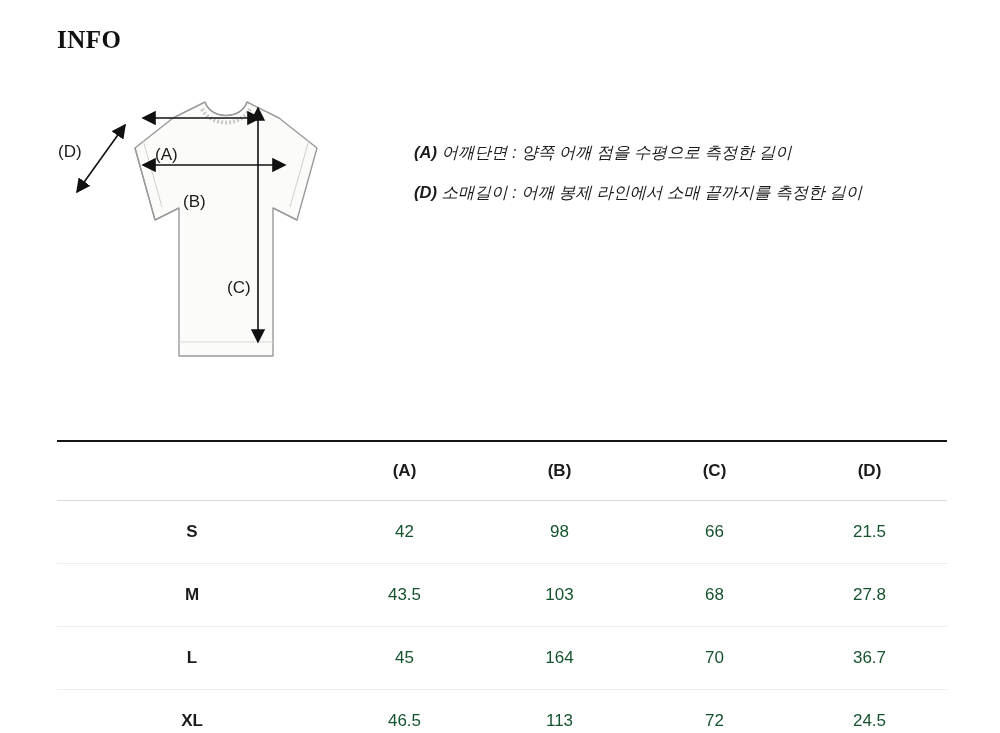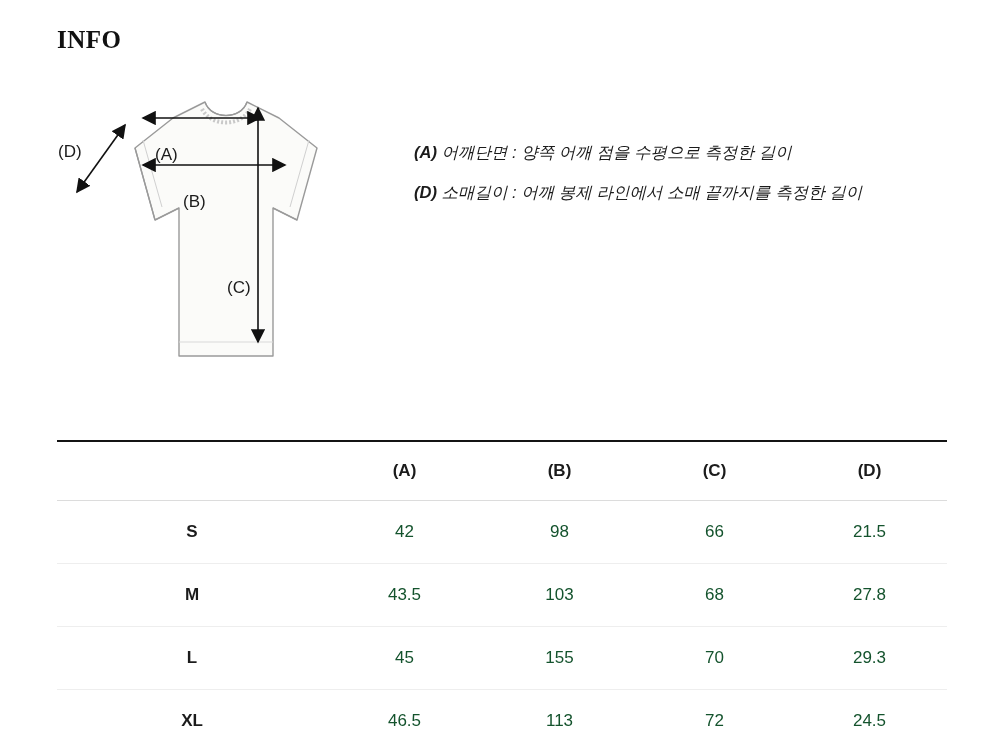--- a/index.html
+++ b/index.html
@@ -207,23 +207,23 @@
       <tr>
         <td class="size-label">M</td>
         <td class="col-a">43.5</td>
         <td class="col-b">103</td>
         <td class="col-c">68</td>
         <td class="col-d">27.8</td>
       </tr>
       <tr>
         <td class="size-label">L</td>
         <td class="col-a">45</td>
-        <td class="col-b">155</td>
+        <td class="col-b">164</td>
         <td class="col-c">70</td>
-        <td class="col-d">29.3</td>
+        <td class="col-d">36.7</td>
       </tr>
       <tr>
         <td class="size-label">XL</td>
         <td class="col-a">46.5</td>
         <td class="col-b">113</td>
         <td class="col-c">72</td>
         <td class="col-d">24.5</td>
       </tr>
     </tbody>
   </table>

